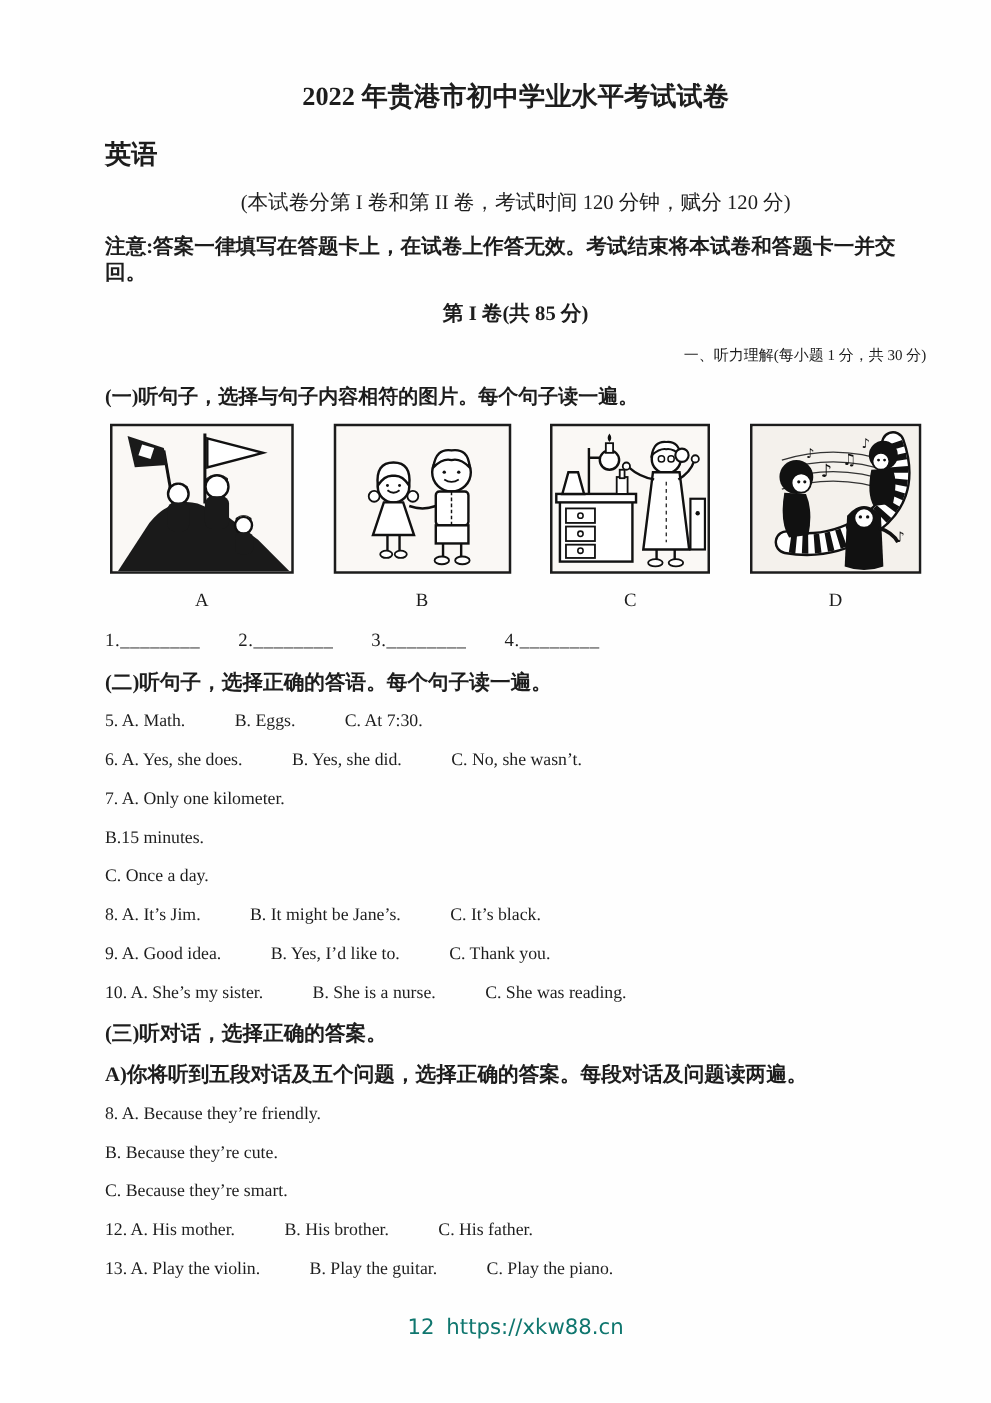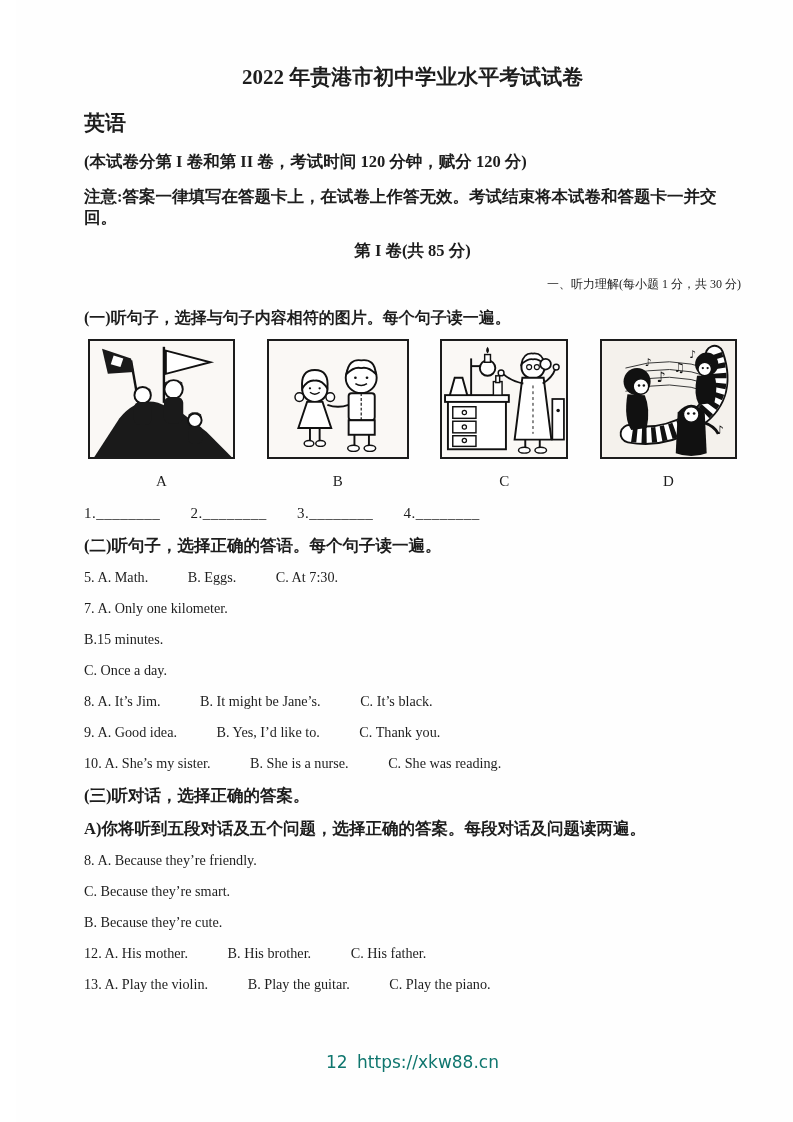--- a/index.html
+++ b/index.html
@@ -14,21 +14,21 @@
   .sheet {
     position: relative;
     width: 793px; height: 1122px;
     background: #fefefe;
     padding: 64px 68px 0 68px;
     margin-left: 16px;
   }
 
   .title   { font-size: 21px; font-weight: bold; text-align: center; line-height: 26px; }
   .subject { font-size: 21px; font-weight: bold; text-align: left; line-height: 26px; margin-top: 20px; }
-  .info    { font-size: 16.5px; font-weight: bold; line-height: 21px; margin-top: 15px; }
+  .info    { font-size: 16.5px; font-weight: normal; text-align: center; line-height: 21px; margin-top: 15px; }
   .notice  { font-size: 16.5px; font-weight: bold; line-height: 21px; margin-top: 14px; }
   .volume  { font-size: 16.5px; font-weight: bold; text-align: center; line-height: 21px; margin-top: 12px; }
   .sec-heading { font-size: 12px; font-weight: normal; line-height: 21px; margin-top: 13px; text-align: right; }
   .part-inst   { font-size: 16px;   font-weight: bold; line-height: 21px; margin-top: 12px; }
 
   .pic-row {
     margin-top: 11px;
     display: flex;
     justify-content: space-between;
     align-items: flex-start;
@@ -229,20 +229,25 @@
 
   <div class="q-inst gap-above">(二)听句子，选择正确的答语。每个句子读一遍。</div>
 
   <div>
     <div class="q-line">
       <span class="opt">5. A. Math.</span>
       <span class="opt">B. Eggs.</span>
       <span class="opt">C. At 7:30.</span>
     </div>
     <div class="q-line">
+      <span class="opt">6. A. Yes, she does.</span>
+      <span class="opt">B. Yes, she did.</span>
+      <span class="opt">C. No, she wasn’t.</span>
+    </div>
+    <div class="q-line">
       <span class="opt">7. A. Only one kilometer.</span>
     </div>
     <div class="q-line">
       <span class="opt">B.15 minutes.</span>
     </div>
     <div class="q-line">
       <span class="opt">C. Once a day.</span>
     </div>
     <div class="q-line">
       <span class="opt">8. A. It’s Jim.</span>
@@ -262,24 +267,24 @@
   </div>
 
   <div class="q-inst">(三)听对话，选择正确的答案。</div>
   <div class="q-inst">A)你将听到五段对话及五个问题，选择正确的答案。每段对话及问题读两遍。</div>
 
   <div>
     <div class="q-line">
       <span class="opt">8. A. Because they’re friendly.</span>
     </div>
     <div class="q-line">
+      <span class="opt">B. Because they’re cute.</span>
+    </div>
+    <div class="q-line">
       <span class="opt">C. Because they’re smart.</span>
-    </div>
-    <div class="q-line">
-      <span class="opt">B. Because they’re cute.</span>
     </div>
     <div class="q-line">
       <span class="opt">12. A. His mother.</span>
       <span class="opt">B. His brother.</span>
       <span class="opt">C. His father.</span>
     </div>
     <div class="q-line">
       <span class="opt">13. A. Play the violin.</span>
       <span class="opt">B. Play the guitar.</span>
       <span class="opt">C. Play the piano.</span>

